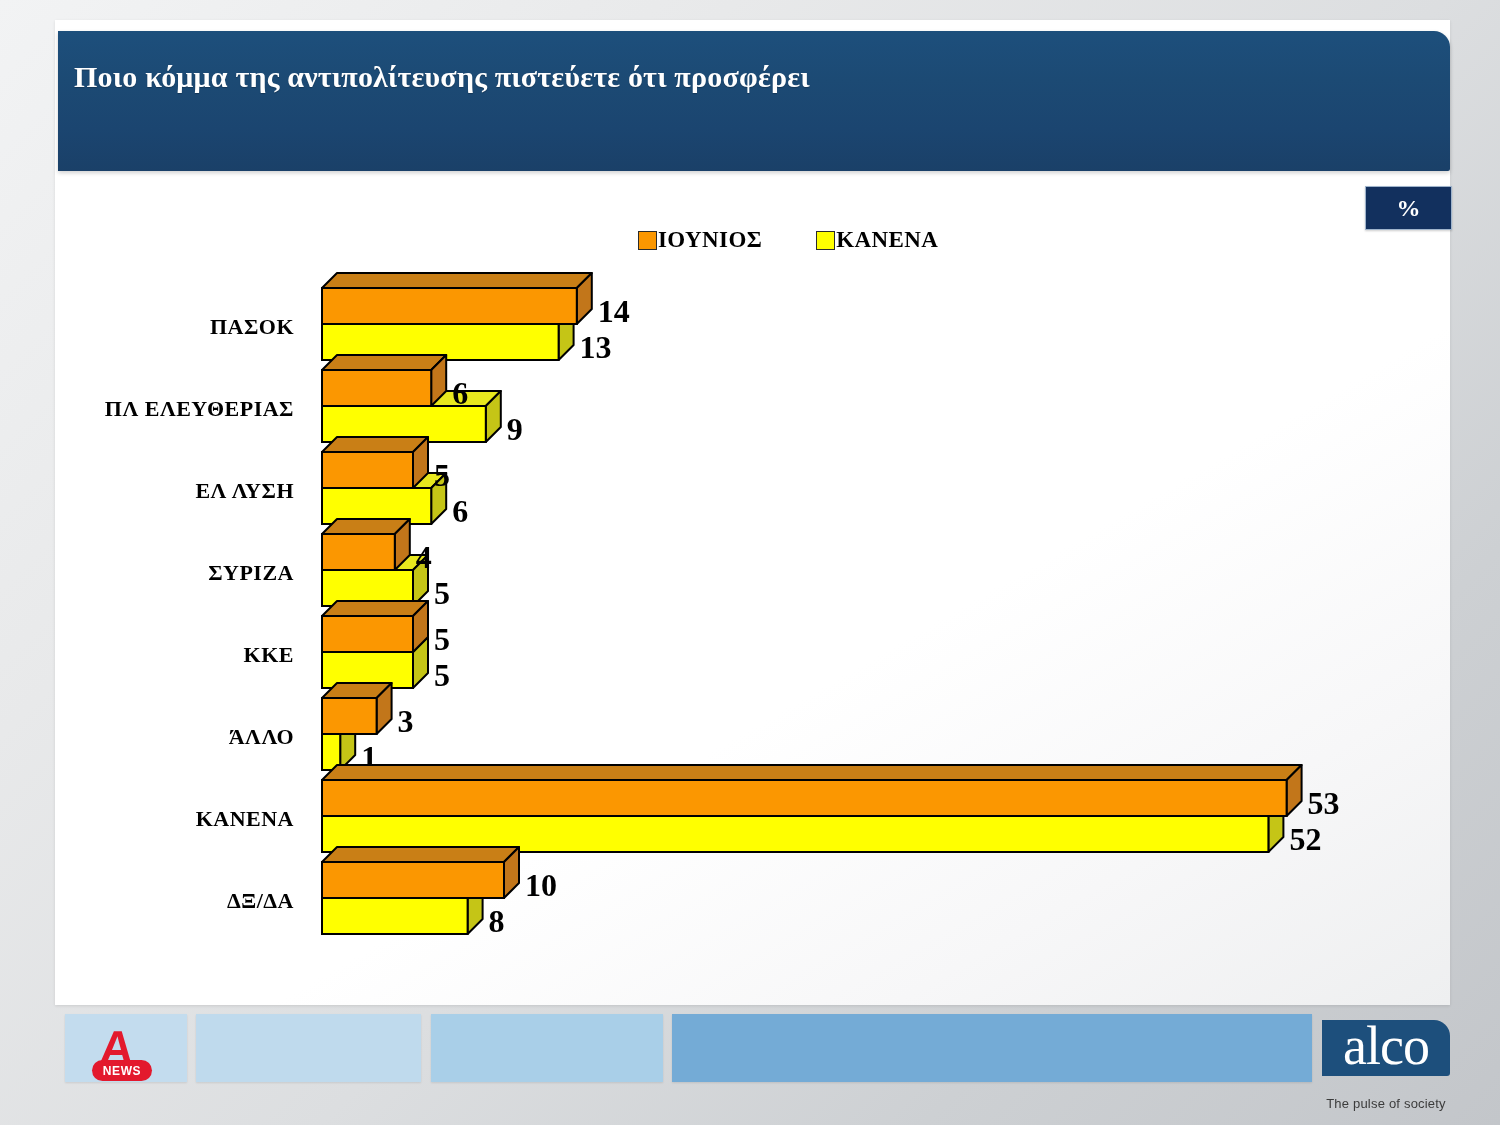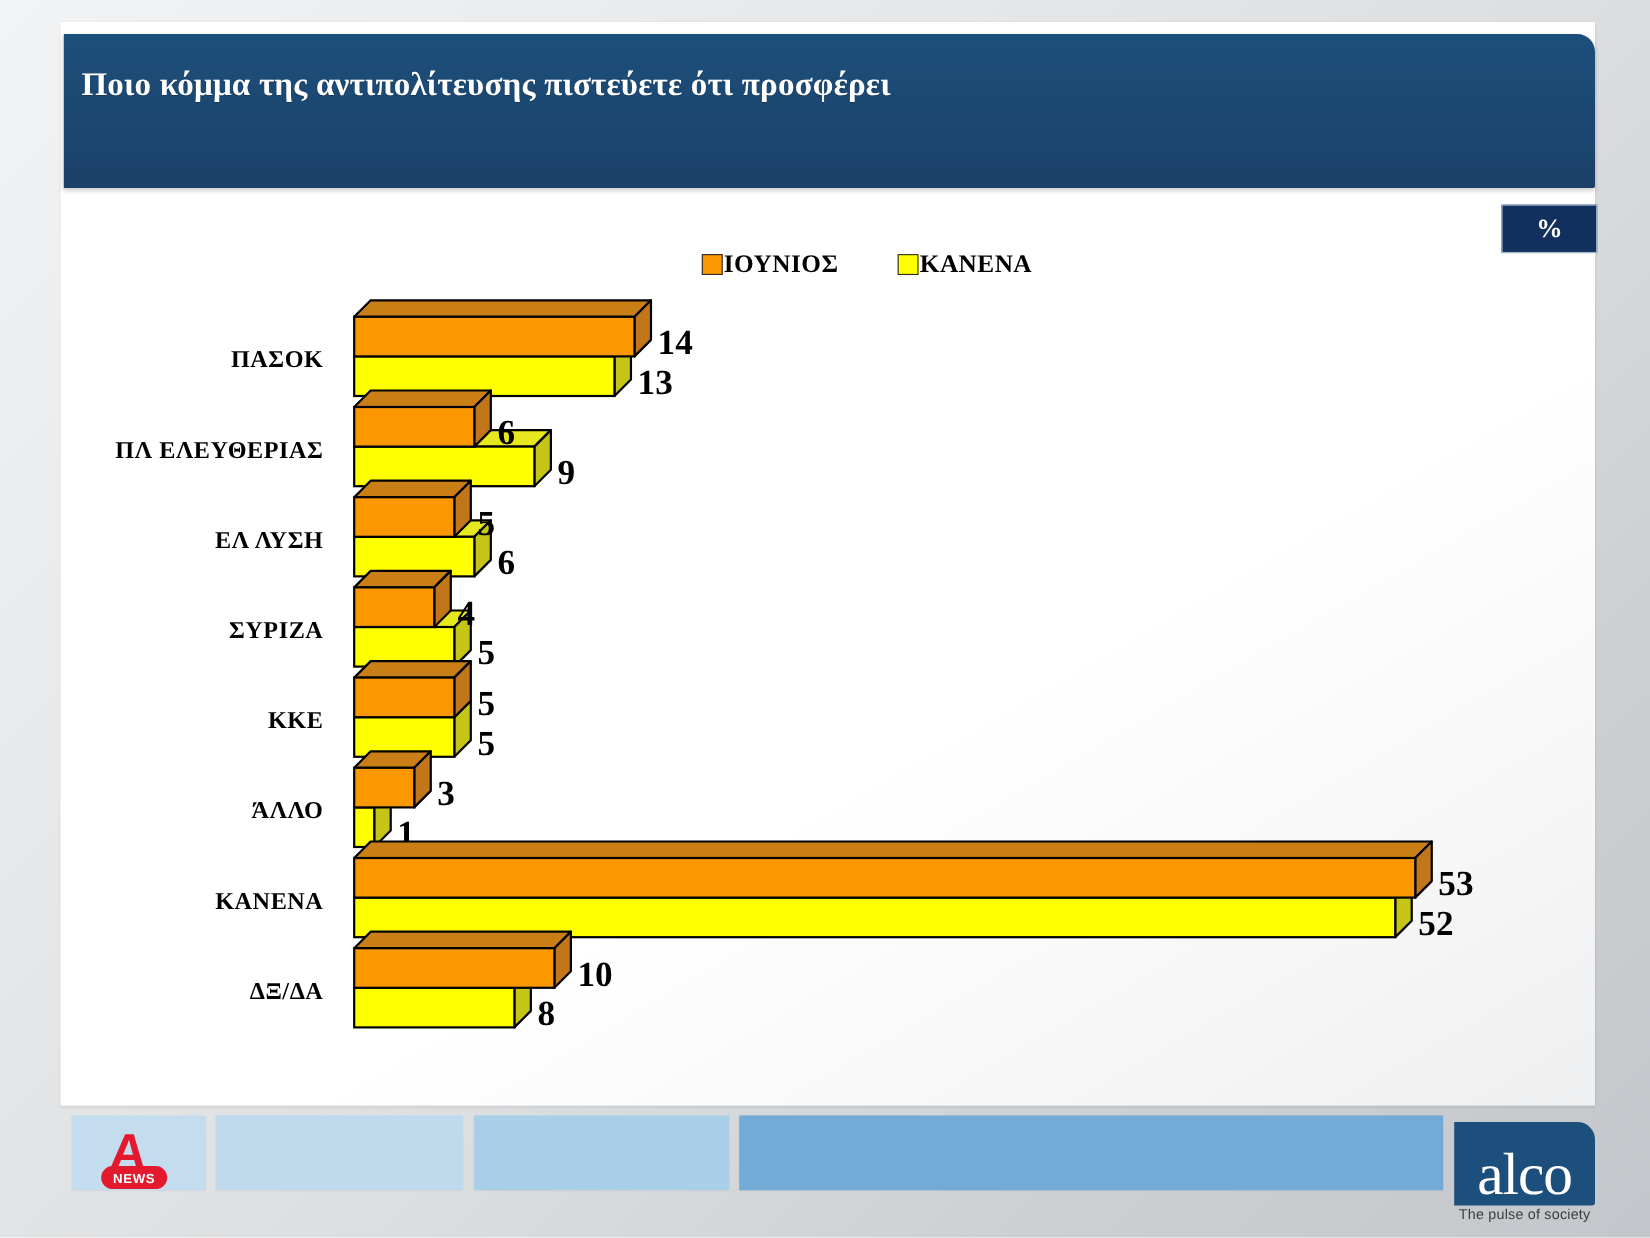--- a/index.html
+++ b/index.html
@@ -107,23 +107,23 @@
     display:flex;align-items:center;justify-content:center;
   }
   .anews .news-pill span{
     color:#ffffff;font-family:"Liberation Sans", sans-serif;
     font-weight:bold;font-size:12px;letter-spacing:.6px;
   }
 
   
   .alco{position:absolute;left:1322px;top:12px;width:128px;height:72px;}
   .alco .box{
-    width:128px;height:76px;background:#1d4f7c;
+    width:128px;height:56px;background:#1d4f7c;
     border-top-right-radius:16px;border-bottom-right-radius:3px;
-    display:flex;align-items:flex-end;justify-content:center;
+    display:flex;align-items:center;justify-content:center;
   }
   .alco .box span{
     color:#ffffff;font-family:"Liberation Serif", serif;
     font-size:54px;line-height:1;letter-spacing:-1px;
     position:relative;top:-2px;
   }
   .alco .tag{
     position:absolute;left:0;top:76px;width:128px;text-align:center;
     font-family:"Liberation Sans", sans-serif;
     font-size:13px;color:#3c3c3c;letter-spacing:.2px;

